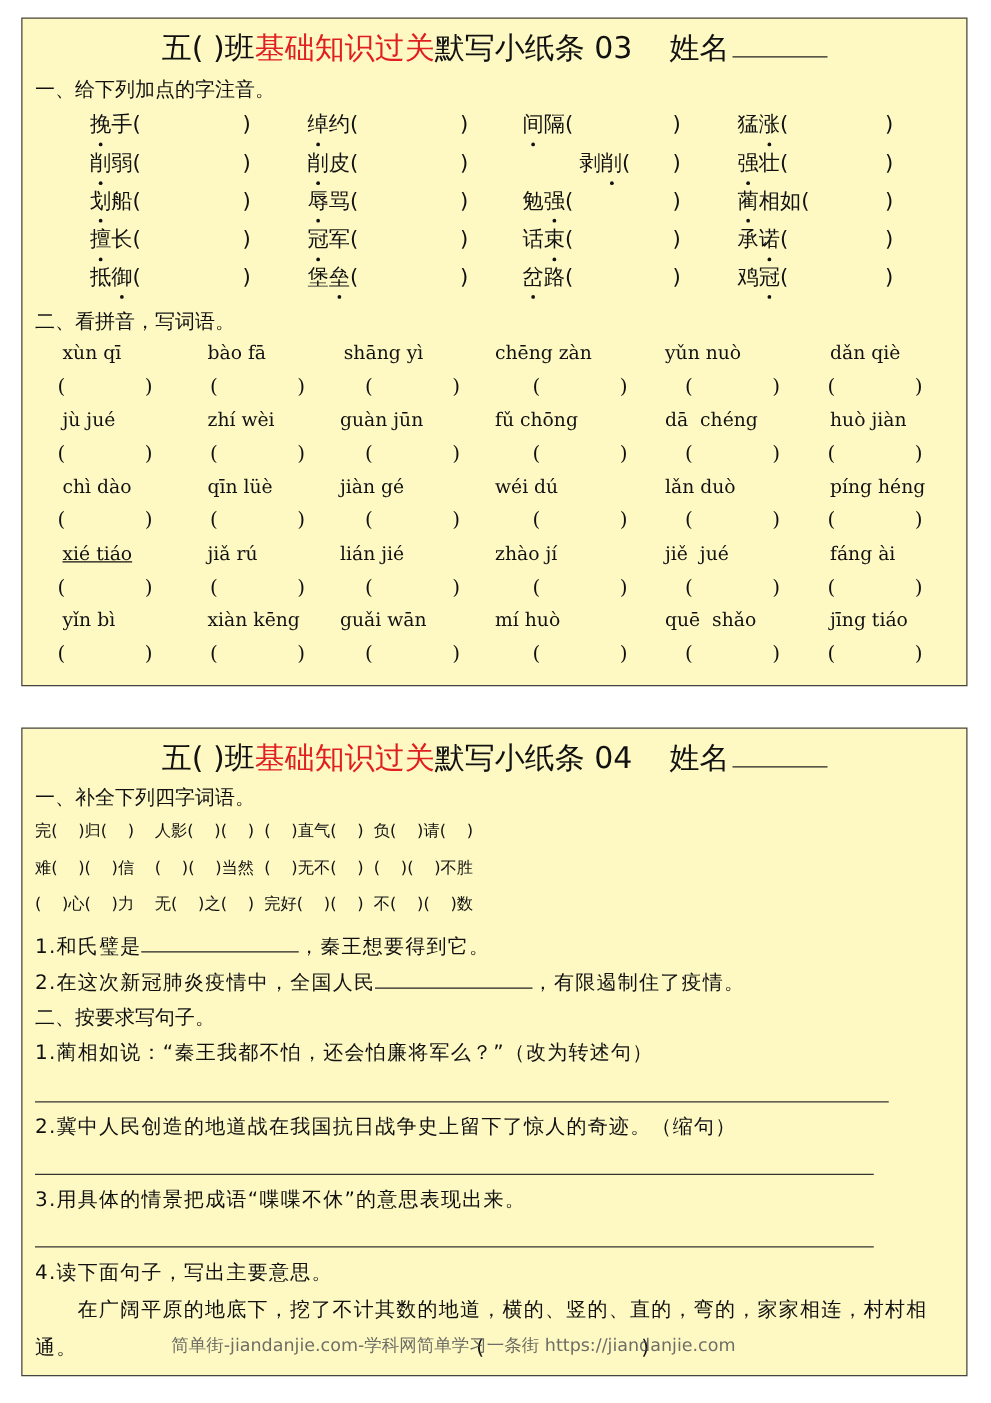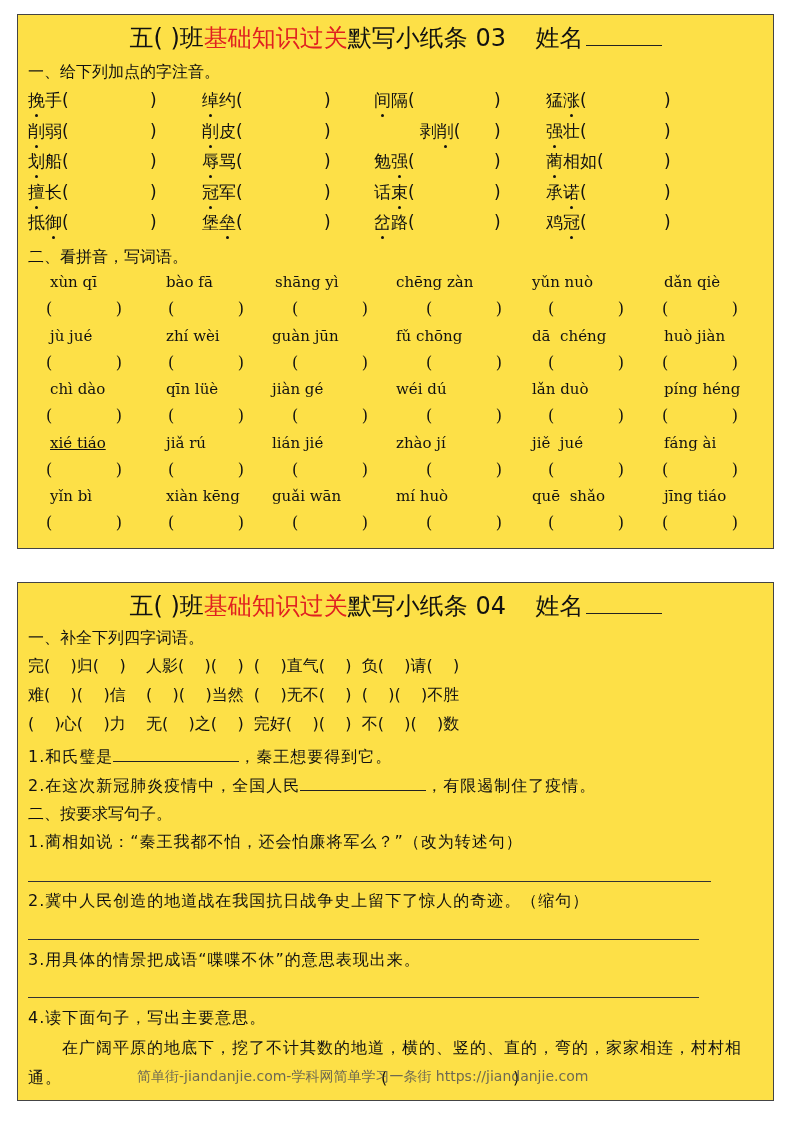--- a/index.html
+++ b/index.html
@@ -1,42 +1,42 @@
 <!DOCTYPE html>
 <html><head>
 <meta charset="utf-8">
 <style>
   html, body { margin: 0; padding: 0; background: #ffffff; }
   body { width: 793px; height: 1122px; position: relative; overflow: hidden;
          font-family: "DejaVu Sans", sans-serif; color: #111; }
   .card { position: absolute; left: 17px; width: 757px; border: 1.5px solid #444;
-          box-sizing: border-box; background: #fde047; }
+          box-sizing: border-box; background: #fef9c3; }
   #card1 { top: 14px; height: 535px; }
   #card2 { top: 582px; height: 519px; }
   .title { position: absolute; top: 6px; left: 0; right: 0; text-align: center;
            font-size: 24px; line-height: 34px; letter-spacing: 0px; white-space: nowrap; }
   .title .red { color: #e02020; }
   .title .name-line { display: inline-block; width: 76px; border-bottom: 1.5px solid #222;
                       height: 22px; vertical-align: baseline; margin-left: 2px; }
   .section-head { position: absolute; left: 10px; font-size: 16px; line-height: 22px; white-space: nowrap; }
   .zy-row { position: absolute; left: 10px; height: 26px; font-size: 17px; line-height: 26px; }
-  .zy-item { position: absolute; top: 0; white-space: nowrap; }
+  .zy-item { position: absolute; top: 0; white-space: nowrap; margin-left: 44px; }
   .zy-item .ch { position: relative; display: inline-block; }
   .zy-item .ch.dot::after { content: ""; position: absolute; left: 50%; bottom: -4px; width: 3px; height: 3px;
                             margin-left: -1.5px; background: #111; border-radius: 50%; }
   .zy-item .close { position: absolute; top: 0; }
   .py-row { position: absolute; left: 0; right: 0; height: 24px; font-family: "DejaVu Serif", serif;
             font-size: 15px; line-height: 24px; }
   .py-item { position: absolute; top: 0; white-space: nowrap; }
   .br-row { position: absolute; left: 0; right: 0; height: 24px; font-family: "DejaVu Serif", serif;
             font-size: 16px; line-height: 24px; }
   .br-item { position: absolute; top: 0; width: 76px; }
   .br-item .o { position: absolute; left: 0; }
   .br-item .c { position: absolute; right: 0; }
-  .idiom-row { position: absolute; left: 10px; font-size: 16px; line-height: 26px; white-space: pre; }
+  .idiom-row { position: absolute; left: 10px; font-size: 13px; line-height: 26px; white-space: pre; }
   .line-text { position: absolute; left: 10px; font-size: 16px; line-height: 26px; white-space: nowrap; letter-spacing: 1px; }
   .blank { display: inline-block; width: 126px; border-bottom: 1.2px solid #222; height: 18px; vertical-align: baseline; }
   .answer-line { position: absolute; left: 10px; height: 0; border-top: 1.5px solid #333; }
   .para { position: absolute; left: 10px; right: 10px; font-size: 16px; line-height: 30px; letter-spacing: 1px; }
   .watermark { position: absolute; left: 137px; top: 1068px; font-family: "DejaVu Sans", sans-serif;
                font-size: 14px; color: #555; opacity: 0.85; white-space: nowrap; }
 </style>
 </head>
 <body>
 

